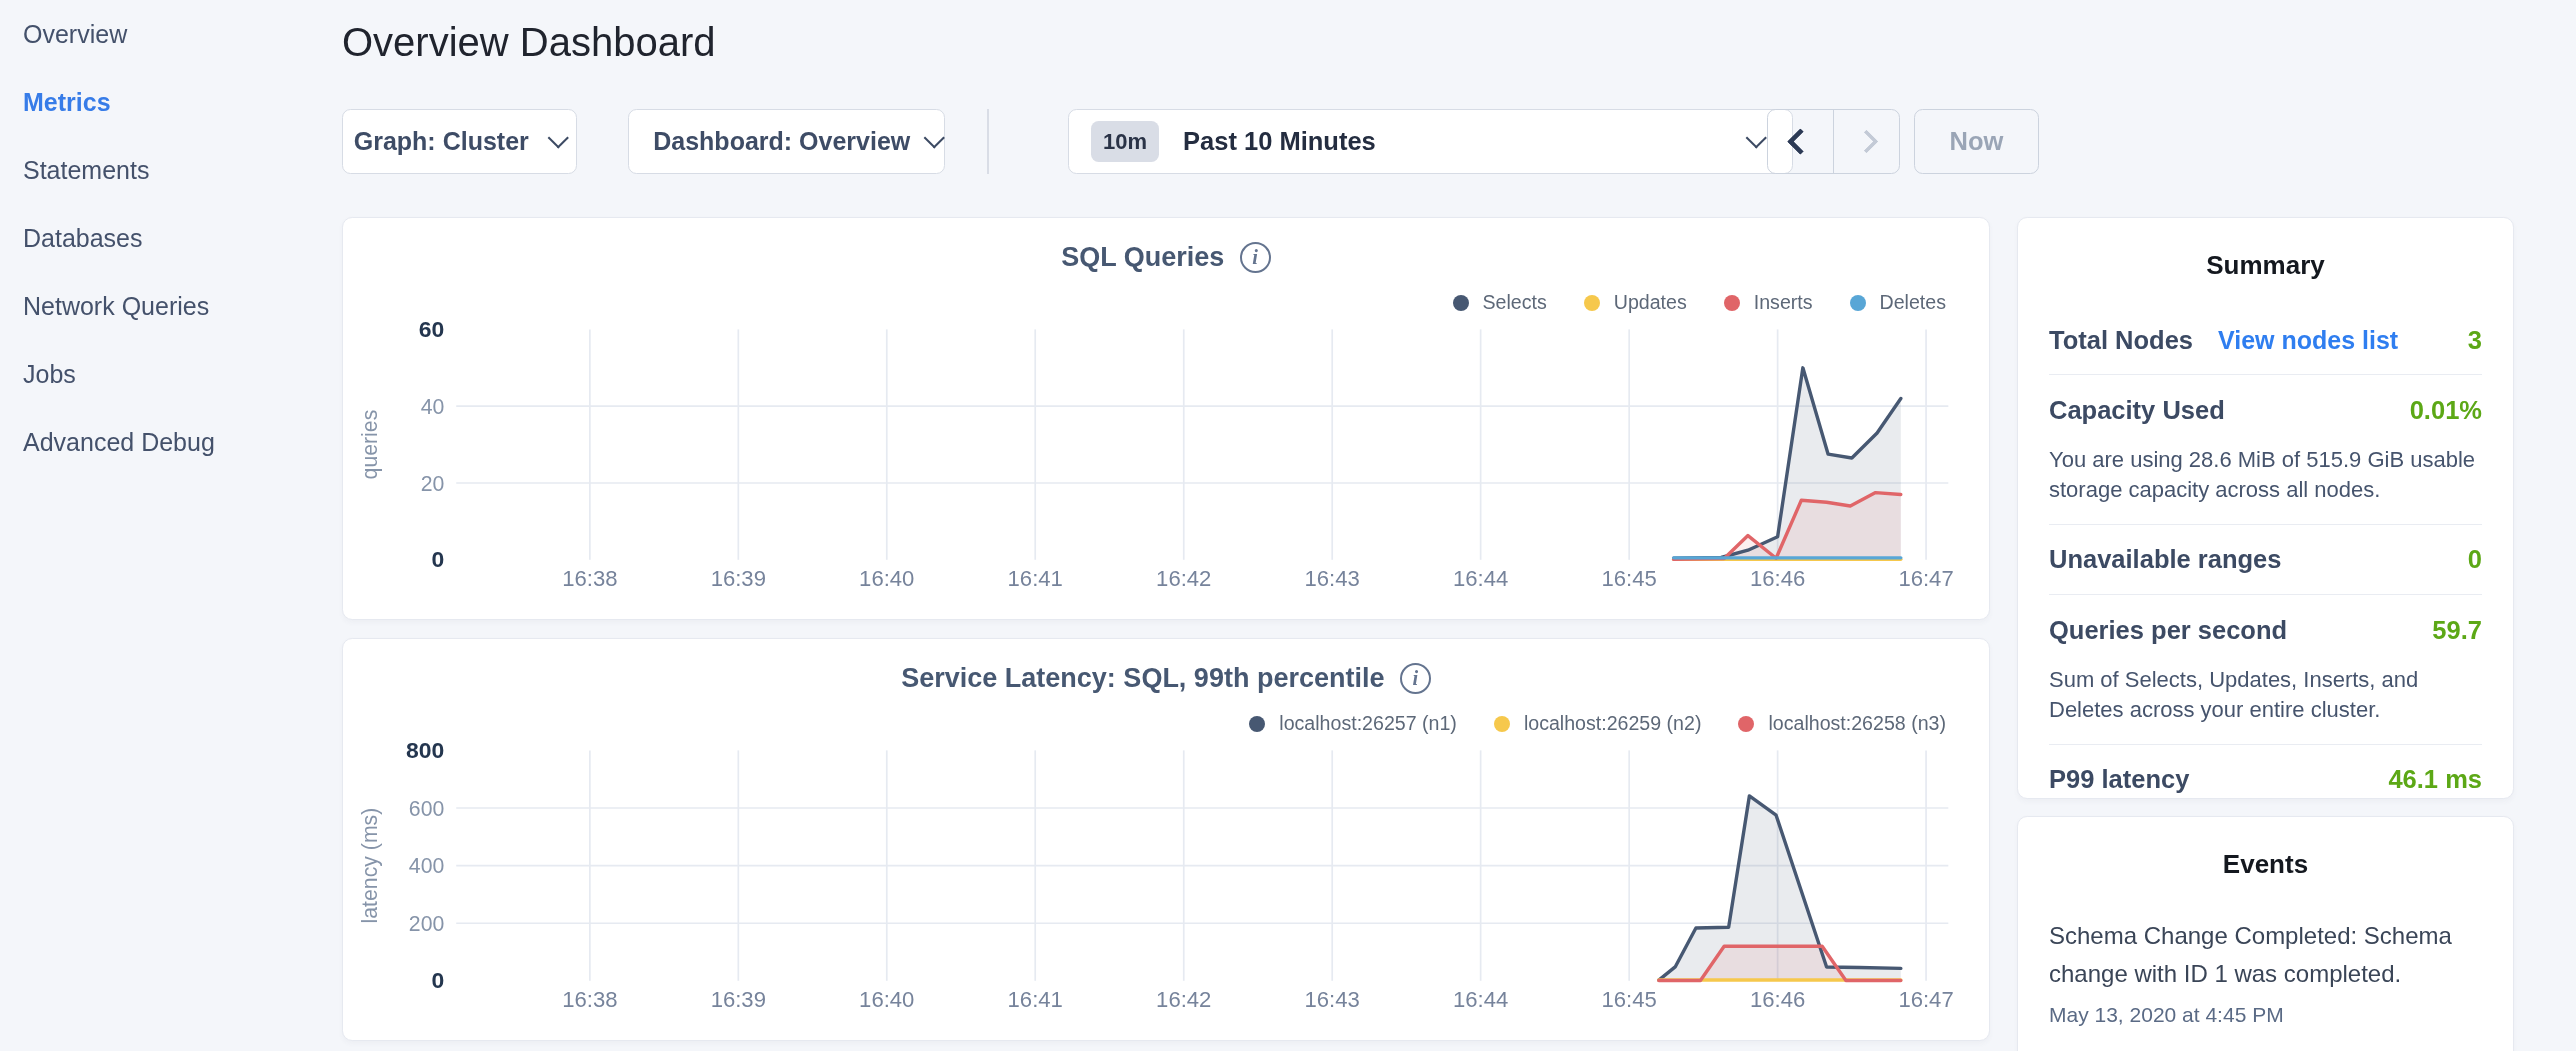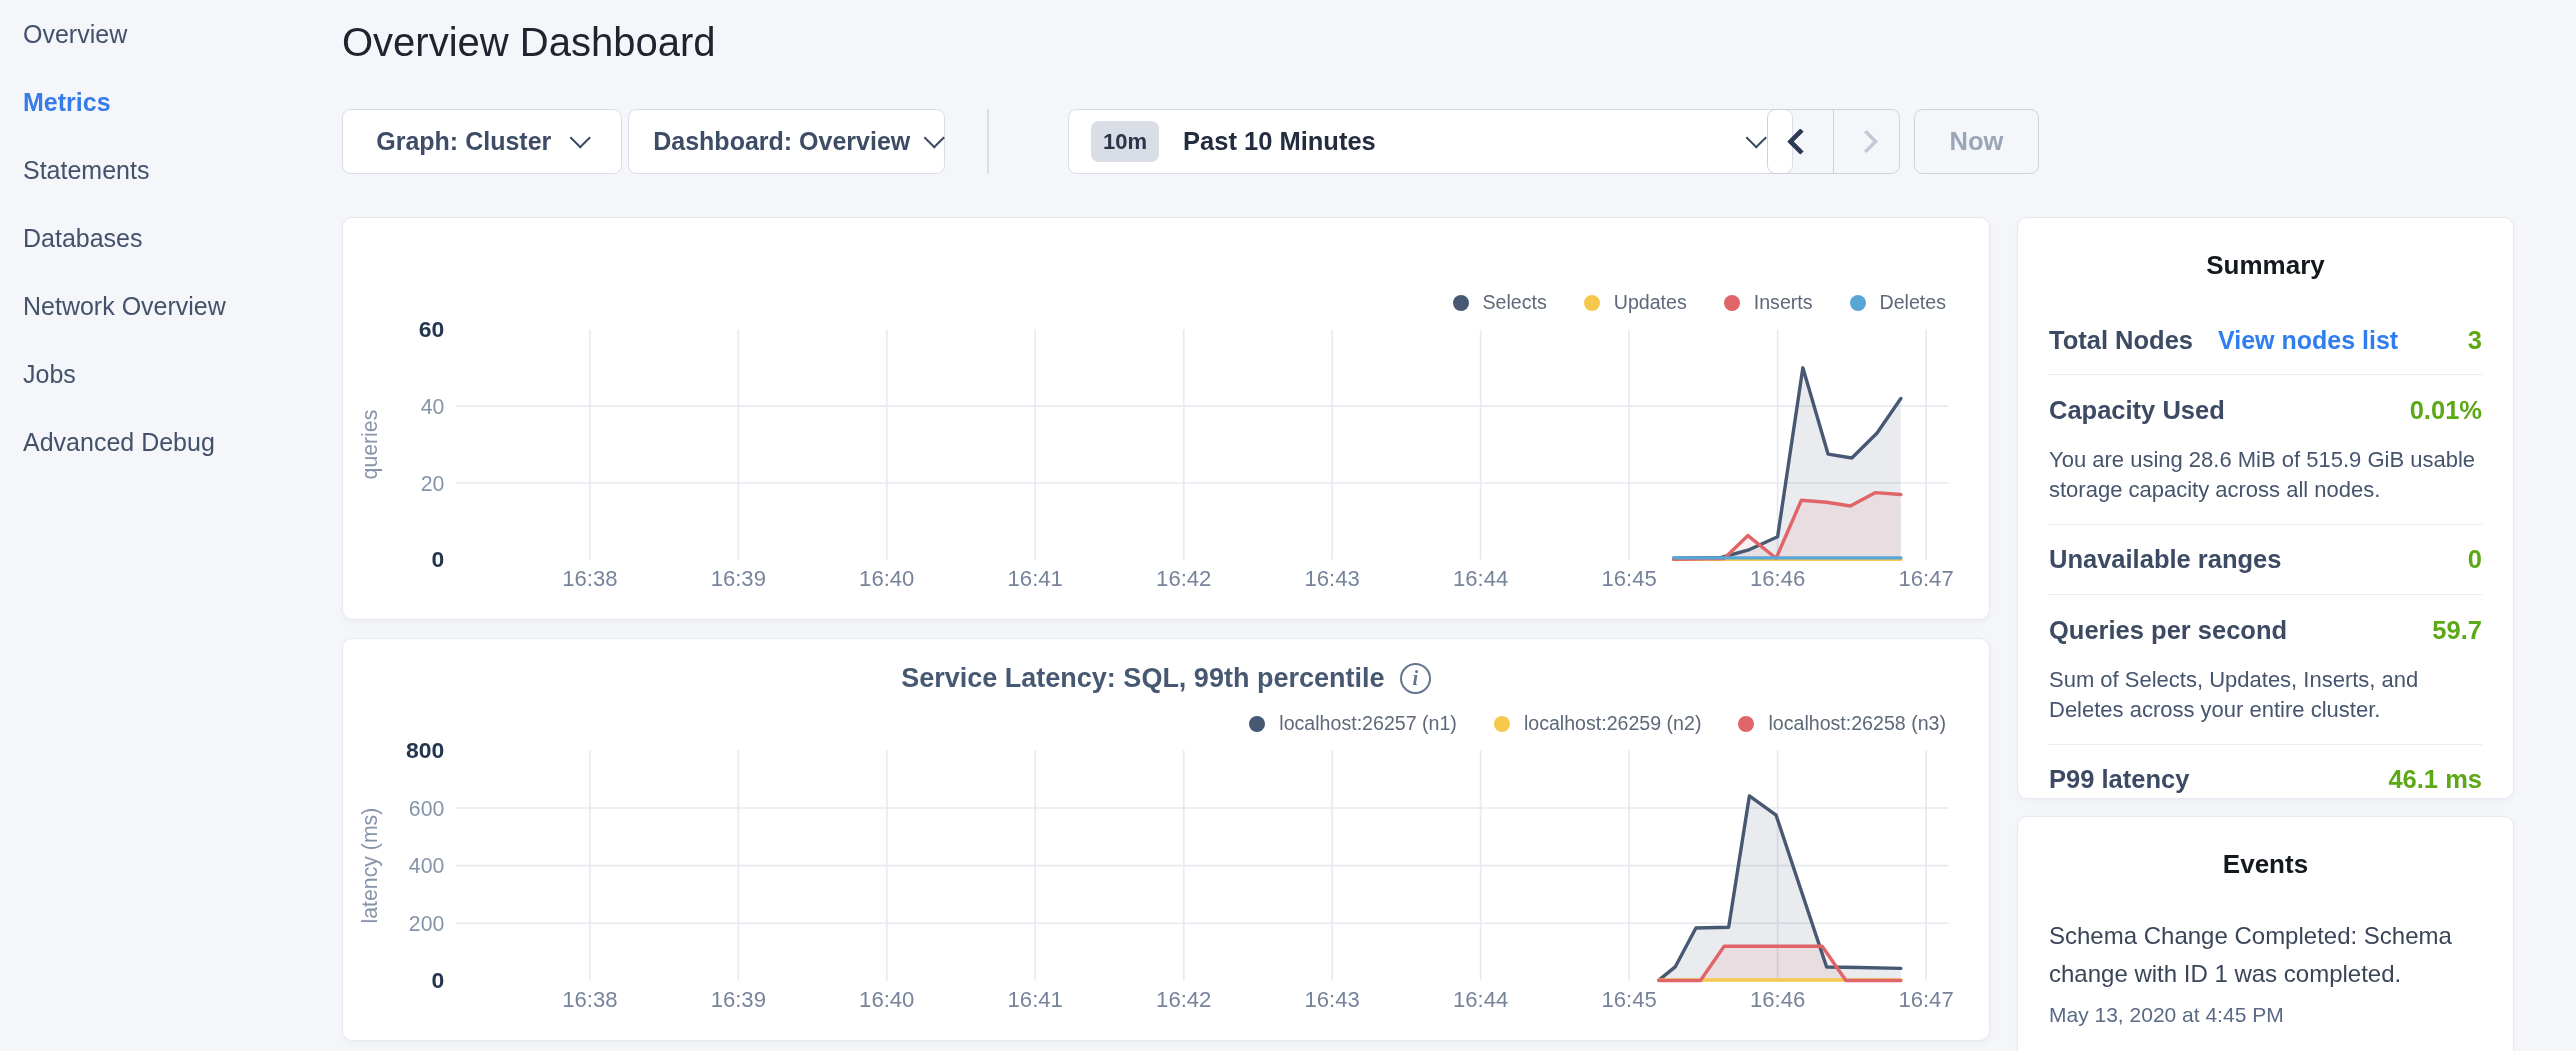--- a/index.html
+++ b/index.html
@@ -24,21 +24,21 @@
   .page-title {
     position: absolute; left: 342px; top: 20.4px;
     font-size: 40px; font-weight: 500; color: #20242e;
   }
   .tbtn {
     position: absolute; top: 109px; height: 65px;
     background: #fff; border: 1.7px solid #d7dce5; border-radius: 8.5px;
     display: flex; align-items: center; justify-content: center;
     font-size: 25px; font-weight: 700; color: #3e4c66; cursor: pointer;
   }
-  #dd-graph { left: 342px; width: 280px; gap: 22px; }
+  #dd-graph { left: 342px; width: 235px; gap: 22px; }
   #dd-dashboard { left: 628px; width: 317px; gap: 17px; padding-left: 22px; }
   .toolbar-divider { position: absolute; left: 987px; top: 109px; height: 65px; width: 1.7px; background: #d9dde6; }
   #time-select { left: 1068px; width: 725px; justify-content: flex-start; }
   .time-badge {
     margin-left: 22px; background: #d9dde6; border-radius: 7.7px;
     padding: 7.7px 12px; font-size: 22px; font-weight: 700; color: #2a3347;
   }
   .time-label { margin-left: 24px; font-size: 25.5px; font-weight: 700; color: #242d40; }
   #time-select .chev-down { margin-left: auto; margin-right: 29px; }
   .chev { display: inline-block; border-style: solid; border-color: currentColor; border-width: 0; }
@@ -124,21 +124,21 @@
   .event-time { margin-top: 10.2px; font-size: 21px; color: #5a6a85; }
 </style>
 </head>
 <body>
 
 <nav class="sidebar">
   <div class="nav-item">Overview</div>
   <div class="nav-item active">Metrics</div>
   <div class="nav-item">Statements</div>
   <div class="nav-item">Databases</div>
-  <div class="nav-item">Network Overview</div>
+  <div class="nav-item">Network Queries</div>
   <div class="nav-item">Jobs</div>
   <div class="nav-item">Advanced Debug</div>
 </nav>
 
 <h1 class="page-title">Overview Dashboard</h1>
 
 <div class="tbtn" id="dd-graph">
   <span>Graph: Cluster</span>
   <span class="chev chev-down"></span>
 </div>
@@ -156,20 +156,24 @@
   <div class="pager-btn">
     <span class="chev chev-left"></span>
   </div>
   <div class="pager-btn">
     <span class="chev chev-right"></span>
   </div>
 </div>
 <div id="now-btn">Now</div>
 
 <section class="card" id="chart-card-0">
+  <div class="chart-header">
+    <span>SQL Queries</span>
+    <span class="info-icon"></span>
+  </div>
   <div class="legend">
       <span class="legend-item">
         <span class="legend-dot" style="background: rgb(71, 88, 114);"></span>
         <span>Selects</span>
       </span>
       <span class="legend-item">
         <span class="legend-dot" style="background: rgb(246, 200, 76);"></span>
         <span>Updates</span>
       </span>
       <span class="legend-item">

